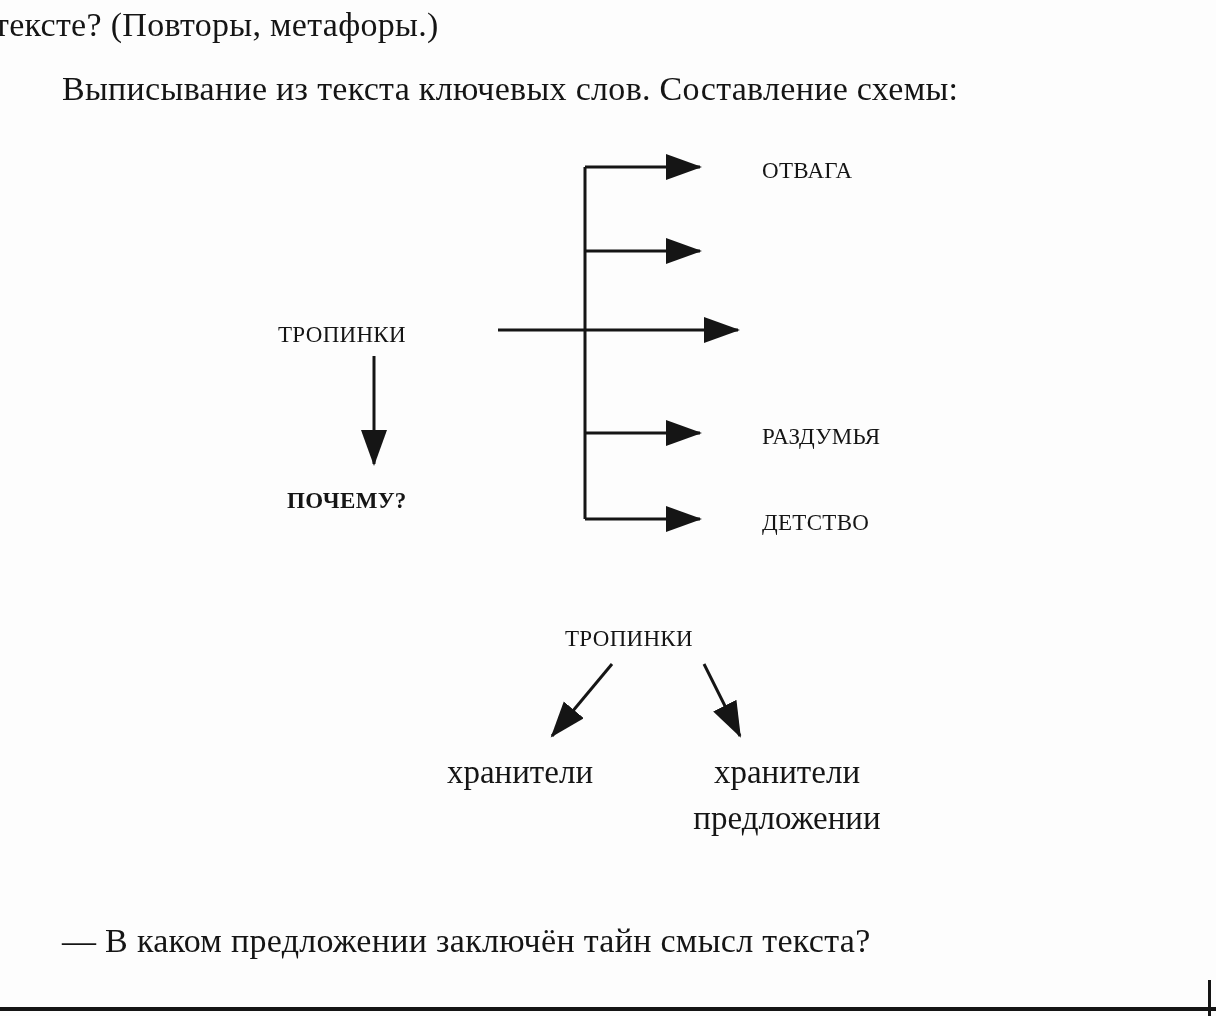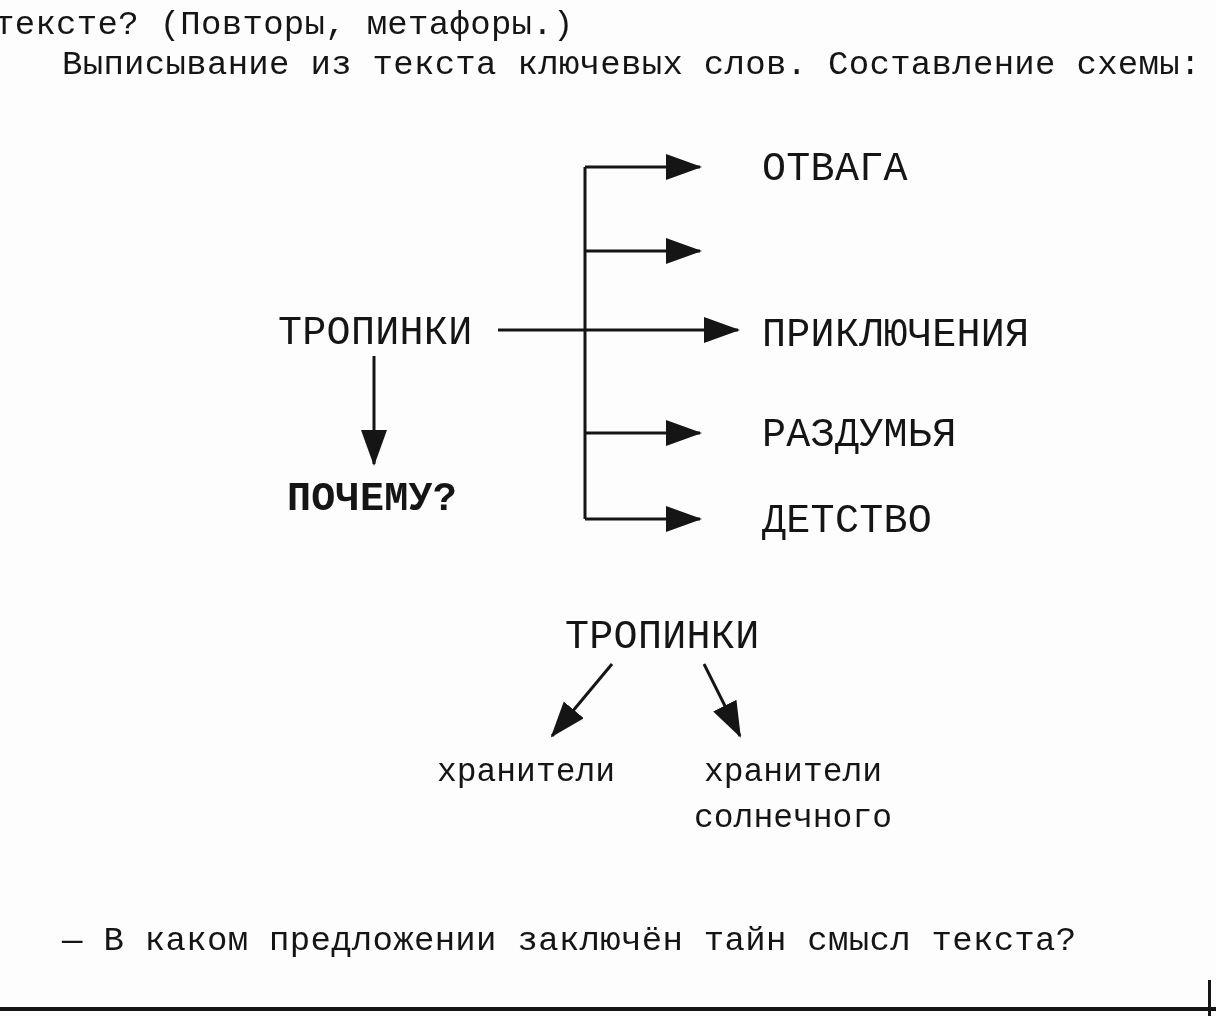--- a/index.html
+++ b/index.html
@@ -1,50 +1,49 @@
 <!DOCTYPE html>
 <html lang="ru" style="--ink: #151515; --paper: #fdfdfd;"><head>
 <meta charset="utf-8">
 <style>
   html,body{margin:0;padding:0;background:#e8e8e8;}
   .page{
     position:relative;
     width:1216px;height:1016px;
     background:var(--paper,#fefefe);
     overflow:hidden;
-    font-family:Liberation Mono, monospace;
+    font-family:Liberation Serif, serif;
     color:var(--ink,#141414);
   }
   .txt{
     position:absolute;
     white-space:nowrap;
     line-height:1;
     font-size:34px;
     letter-spacing:0.3px;
   }
-  .label{font-size:40px;}
+  .label{font-size:23px;margin-top:9px;}
   .bold{font-weight:bold;}
   .arrows{position:absolute;inset:0;width:1216px;height:1016px;}
   .lblblock{
     position:absolute;
     text-align:center;
     font-size:33px;
     line-height:1.38;
     white-space:nowrap;
-    margin-left:6px;
   }
   .artifact{position:absolute;background:var(--ink,#141414);}
 </style>
 </head>
 <body>
 
 <div class="page">
 
   <div class="txt" style="left:-6px;top:8px;">тексте? (Повторы, метафоры.)</div>
-  <div class="txt" style="left:62px;top:48px;text-align:right;">Выписывание из текста ключевых слов. Составление схемы:</div>
+  <div class="txt" style="left:62px;top:72px;text-align:right;">Выписывание из текста ключевых слов. Составление схемы:</div>
 
   <svg class="arrows" viewBox="0 0 1216 1016" xmlns="http://www.w3.org/2000/svg">
     <defs>
       <marker id="arr" markerUnits="userSpaceOnUse" markerWidth="38" markerHeight="28" refX="34" refY="13" orient="auto">
         <path d="M0,0 L36,13 L0,26 Z" fill="#151515"></path>
       </marker>
     </defs>
 
     <line x1="585" y1="167" x2="585" y2="519" stroke="#151515" stroke-width="3"></line>
     <line x1="585" y1="167" x2="700" y2="167" stroke="#151515" stroke-width="3" marker-end="url(#arr)"></line>
@@ -54,34 +53,33 @@
     <line x1="585" y1="519" x2="700" y2="519" stroke="#151515" stroke-width="3" marker-end="url(#arr)"></line>
     <line x1="374" y1="356" x2="374" y2="464" stroke="#151515" stroke-width="3" marker-end="url(#arr)"></line>
 
     <line x1="612" y1="664" x2="552" y2="736" stroke="#151515" stroke-width="3" marker-end="url(#arr)"></line>
     <line x1="704" y1="664" x2="740" y2="736" stroke="#151515" stroke-width="3" marker-end="url(#arr)"></line>
   </svg>
 
   <div class="txt label" style="left:278px;top:314px;">ТРОПИНКИ</div>
 
   <div class="txt label" style="left:762px;top:150px;">ОТВАГА</div>
-  <div class="txt label" style="left:762px;top:316px;">ПРИКЛЮЧЕНИЯ</div>
   <div class="txt label" style="left:762px;top:416px;">РАЗДУМЬЯ</div>
   <div class="txt label" style="left:762px;top:502px;">ДЕТСТВО</div>
 
   <div class="txt label bold" style="left:287px;top:480px;">ПОЧЕМУ?</div>
 
   <div class="txt label" style="left:565px;top:618px;">ТРОПИНКИ</div>
 
   <div class="lblblock" style="left:420px;top:750px;width:200px;">
     <div>хранители</div>
   </div>
 
   <div class="lblblock" style="left:672px;top:750px;width:230px;">
     <div>хранители</div>
-    <div>солнечного</div>
+    <div>предложении</div>
   </div>
 
   <div class="txt" style="left:62px;top:924px;">— В каком предложении заключён тайн смысл текста?</div>
 
   <div class="artifact" style="left:0;top:1007px;width:1216px;height:4px;"></div>
   <div class="artifact" style="left:1208px;top:980px;width:3px;height:36px;"></div>
 </div>
 
 </body></html>

